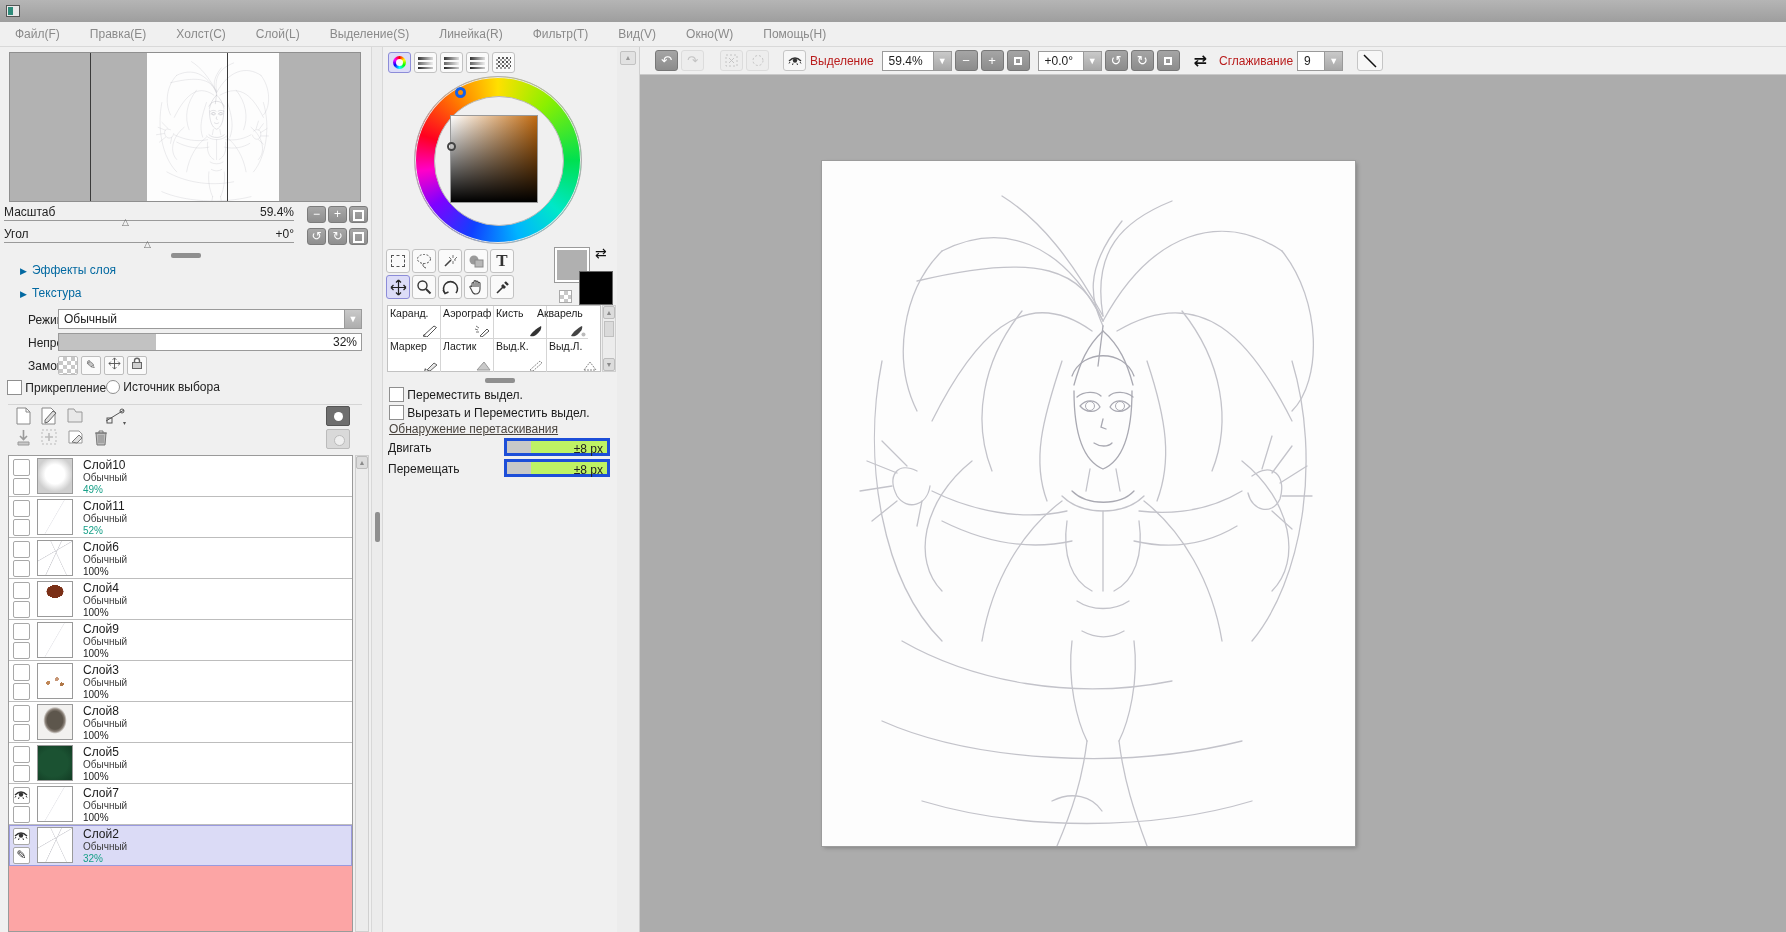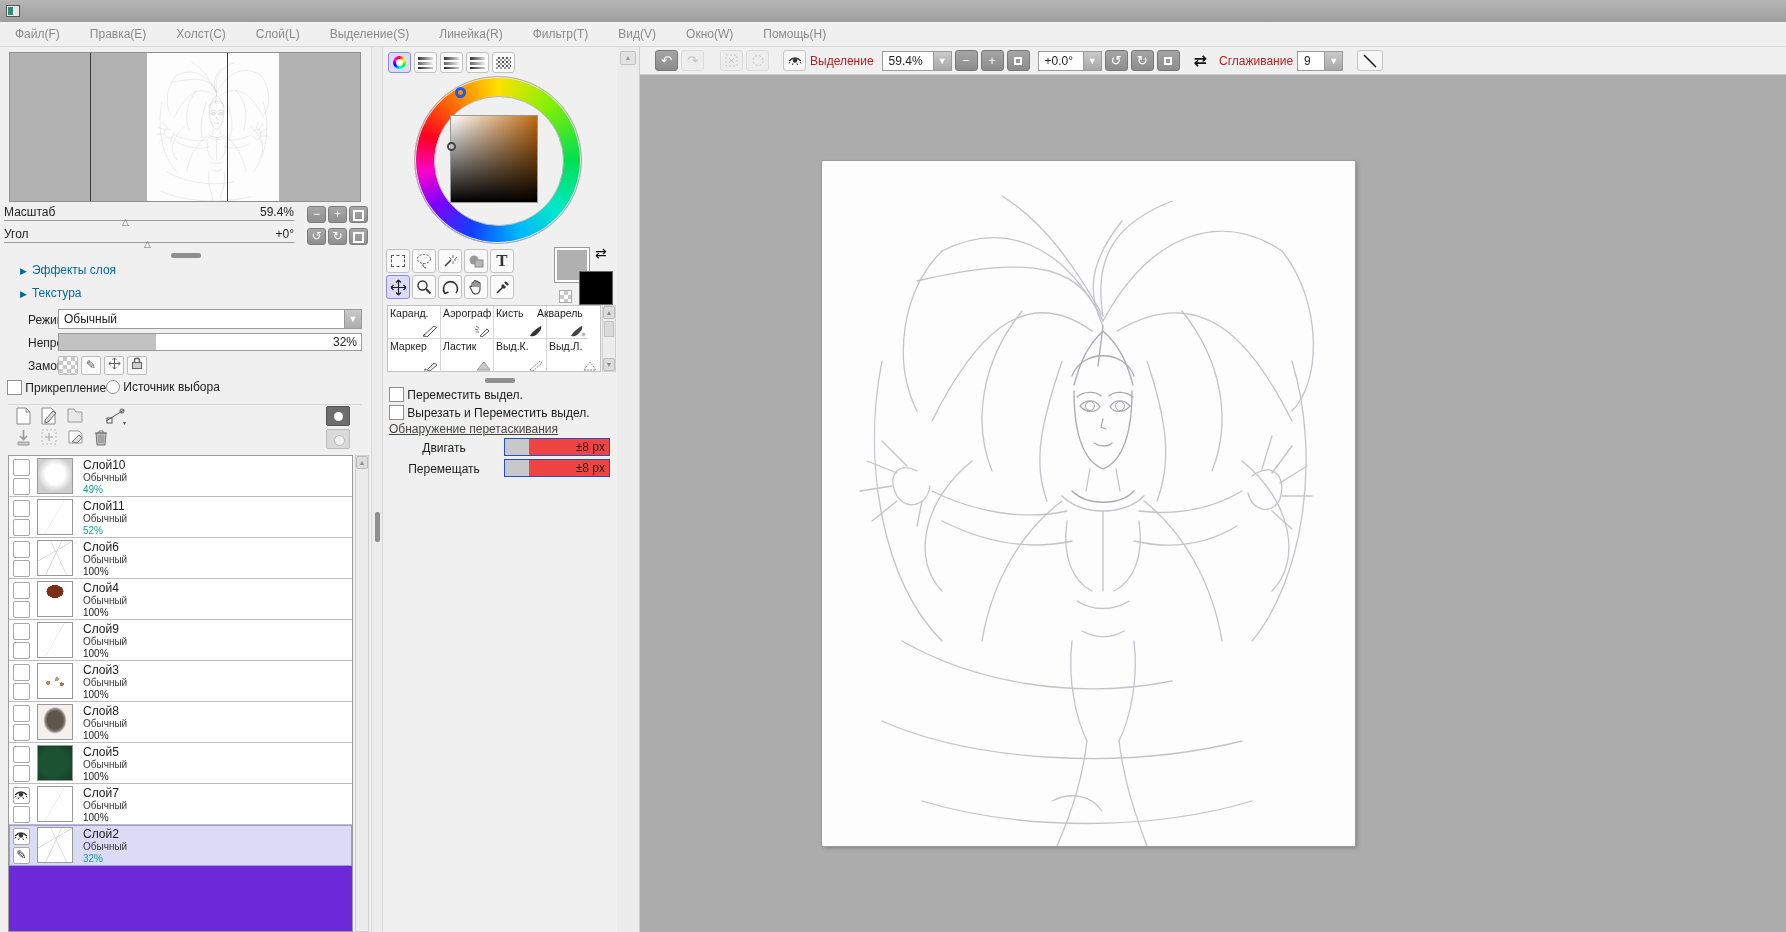--- a/index.html
+++ b/index.html
@@ -55,21 +55,21 @@
   .rad { width:14px; height:14px; background:#fff; border:1px solid #8f8f8f; border-radius:50%; display:inline-block; vertical-align:-3px; }
 
   
   #layertools { position:absolute; left:8px; top:357px; width:354px; height:46px; border-top:1px solid #d5d5d5; }
   .ltool { position:absolute; width:22px; height:20px; text-align:center; line-height:20px; color:#777; }
   .maskbtn { position:absolute; width:24px; height:20px; background:#6e6e6e; border:1px solid #555; border-radius:2px; }
   .maskbtn::after { content:""; position:absolute; left:7px; top:5px; width:9px; height:9px; background:#fff; border-radius:50%; }
   .maskbtn.dim { background:#d9d9d9; border-color:#bbb; } .maskbtn.dim::after{ background:#efefef; border:1px solid #bbb; }
 
   
-  #layerlist { position:absolute; left:8px; top:408px; width:345px; height:477px; background:#6d28d9; border:1px solid #9a9a9a; }
+  #layerlist { position:absolute; left:8px; top:408px; width:345px; height:477px; background:#fca5a5; border:1px solid #9a9a9a; }
   .lrow { position:relative; width:343px; height:41px; background:#fff; border-bottom:1px solid #bdbdbd; }
   .lrow.sel { background:#dbdbf6; outline:1px solid #9a9ade; outline-offset:-1px; }
   .lcb { position:absolute; left:4px; width:17px; height:17px; background:#fff; border:1px solid #a8a8a8; border-radius:2px;
     text-align:center; }
   .lcb.t { top:3px; } .lcb.b { top:22px; }
   .lthumb { position:absolute; left:28px; top:2px; width:36px; height:36px; background:#fff; border:1px solid #9a9a9a; overflow:hidden; }
   .lname { position:absolute; left:74px; top:2px; font-size:12px; color:#1a1a1a; }
   .lmode { position:absolute; left:74px; top:16px; font-size:10px; color:#3a3a3a; }
   .lop   { position:absolute; left:74px; top:28px; font-size:10px; color:#1a1a1a; }
   .lop.teal { color:#17a088; }
@@ -138,22 +138,22 @@
   #brushes { position:absolute; left:4px; top:258px; width:214px; height:67px; background:#fff; border:1px solid #c2c2c2; }
   .bcell { position:absolute; width:53px; height:33px; border-right:1px solid #d5d5d5; border-bottom:1px solid #d5d5d5;
     font-size:10.5px; padding:1px 0 0 2px; color:#1a1a1a; overflow:hidden; }
   .bico { position:absolute; right:2px; bottom:1px; }
   #brushscroll { position:absolute; left:219px; top:258px; width:14px; height:67px; background:#ececec; border:1px solid #d0d0d0; }
   #brushscroll .scr-arr { margin:0; position:absolute; left:0; }
   #brushscroll .thumbx { position:absolute; left:1px; top:15px; width:10px; height:16px; background:#dadada; border:1px solid #c0c0c0; }
 
   .selcheck { position:absolute; left:6px; font-size:12px; color:#1a1a1a; }
   #draghead { position:absolute; left:6px; top:375px; color:#4a443e;text-decoration:underline; }
-  .draglab { position:absolute; width:112px; text-align:center; color:#1a1a1a; }
-  .dragbox { position:absolute; left:121px; width:106px; height:18px; background:#ef4444; border:1px solid #1d4ed8; }
+  .draglab { position:absolute; width:112px; text-align:left; color:#1a1a1a; }
+  .dragbox { position:absolute; left:121px; width:106px; height:18px; background:#bef264; border:3px solid #1d4ed8; }
   .dragbox .fill { position:absolute; left:0; top:0; bottom:0; width:24px; background:#c8c8c8; }
   .dragbox .v { position:absolute; right:4px; top:1px; }
 
   
   #canvaswrap { position:absolute; left:640px; top:47px; width:1146px; height:885px; background:#acacac; }
   #ctoolbar { position:absolute; left:0; top:0; width:1146px; height:28px; background:#f0f0f0;
     border-bottom:1px solid #c9c9c9; display:flex; align-items:center; }
   .cbtn { height:21px; min-width:23px; border-radius:3px; display:flex; align-items:center; justify-content:center;
     margin-left:3px; font-size:13px; }
   .cbtn.dark { background:linear-gradient(#a5a5a5,#8c8c8c); border:1px solid #787878; color:#fff; }

